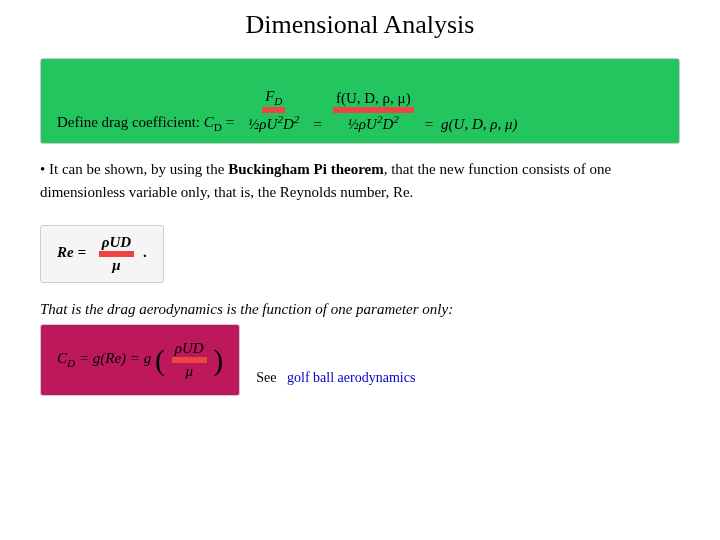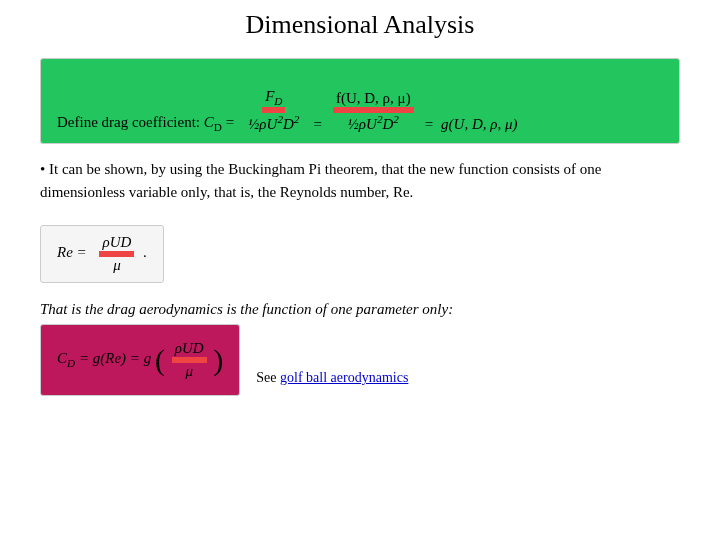--- a/index.html
+++ b/index.html
@@ -38,25 +38,25 @@
       padding: 10px 16px;
       margin: 10px 0 14px 0;
       font-family: 'Times New Roman', serif;
       font-size: 15px;
       display: flex;
       align-items: flex-end;
       justify-content: flex-start;
     }
     sup { font-size: 0.75em; }
     sub { font-size: 0.75em; }
-    .bold { font-weight: normal; }
+    .bold { font-weight: bold; }
     .link-text {
       color: #0000cc;
-      text-decoration: underline;
       cursor: pointer;
+      margin-left: 7px;
     }
     .formula-re-box {
       margin: 8px 0 10px 0;
       padding: 8px 16px;
       background: #f5f5f5;
       border: 1px solid #ccc;
       border-radius: 3px;
       display: inline-block;
     }
     .bottom-row {
@@ -126,21 +126,21 @@
     <span style="font-style:italic;margin-top:47px;">g(U, D, ρ, μ)</span>
   </div>
 
   <div class="bullet-section">
     <p>
       • It can be shown, by using the <span class="bold">Buckingham Pi theorem</span>, that the new function
       consists of one dimensionless variable only, that is, the Reynolds number, Re.
     </p>
   </div>
 
-  <div style="margin: 6px 0 8px 0;">
+  <div style="margin: 6px 0 8px 0; font-weight: bold;">
     <div class="formula-re-box">
       <span style="font-style:italic; margin-right:6px;">Re =</span>
       <span class="big-fraction">
         <span class="num" style="font-style:italic;">ρUD</span>
         <span class="den" style="font-style:italic;">μ</span>
       </span>
       <span style="margin-left:2px;">.</span>
     </div>
   </div>
 

